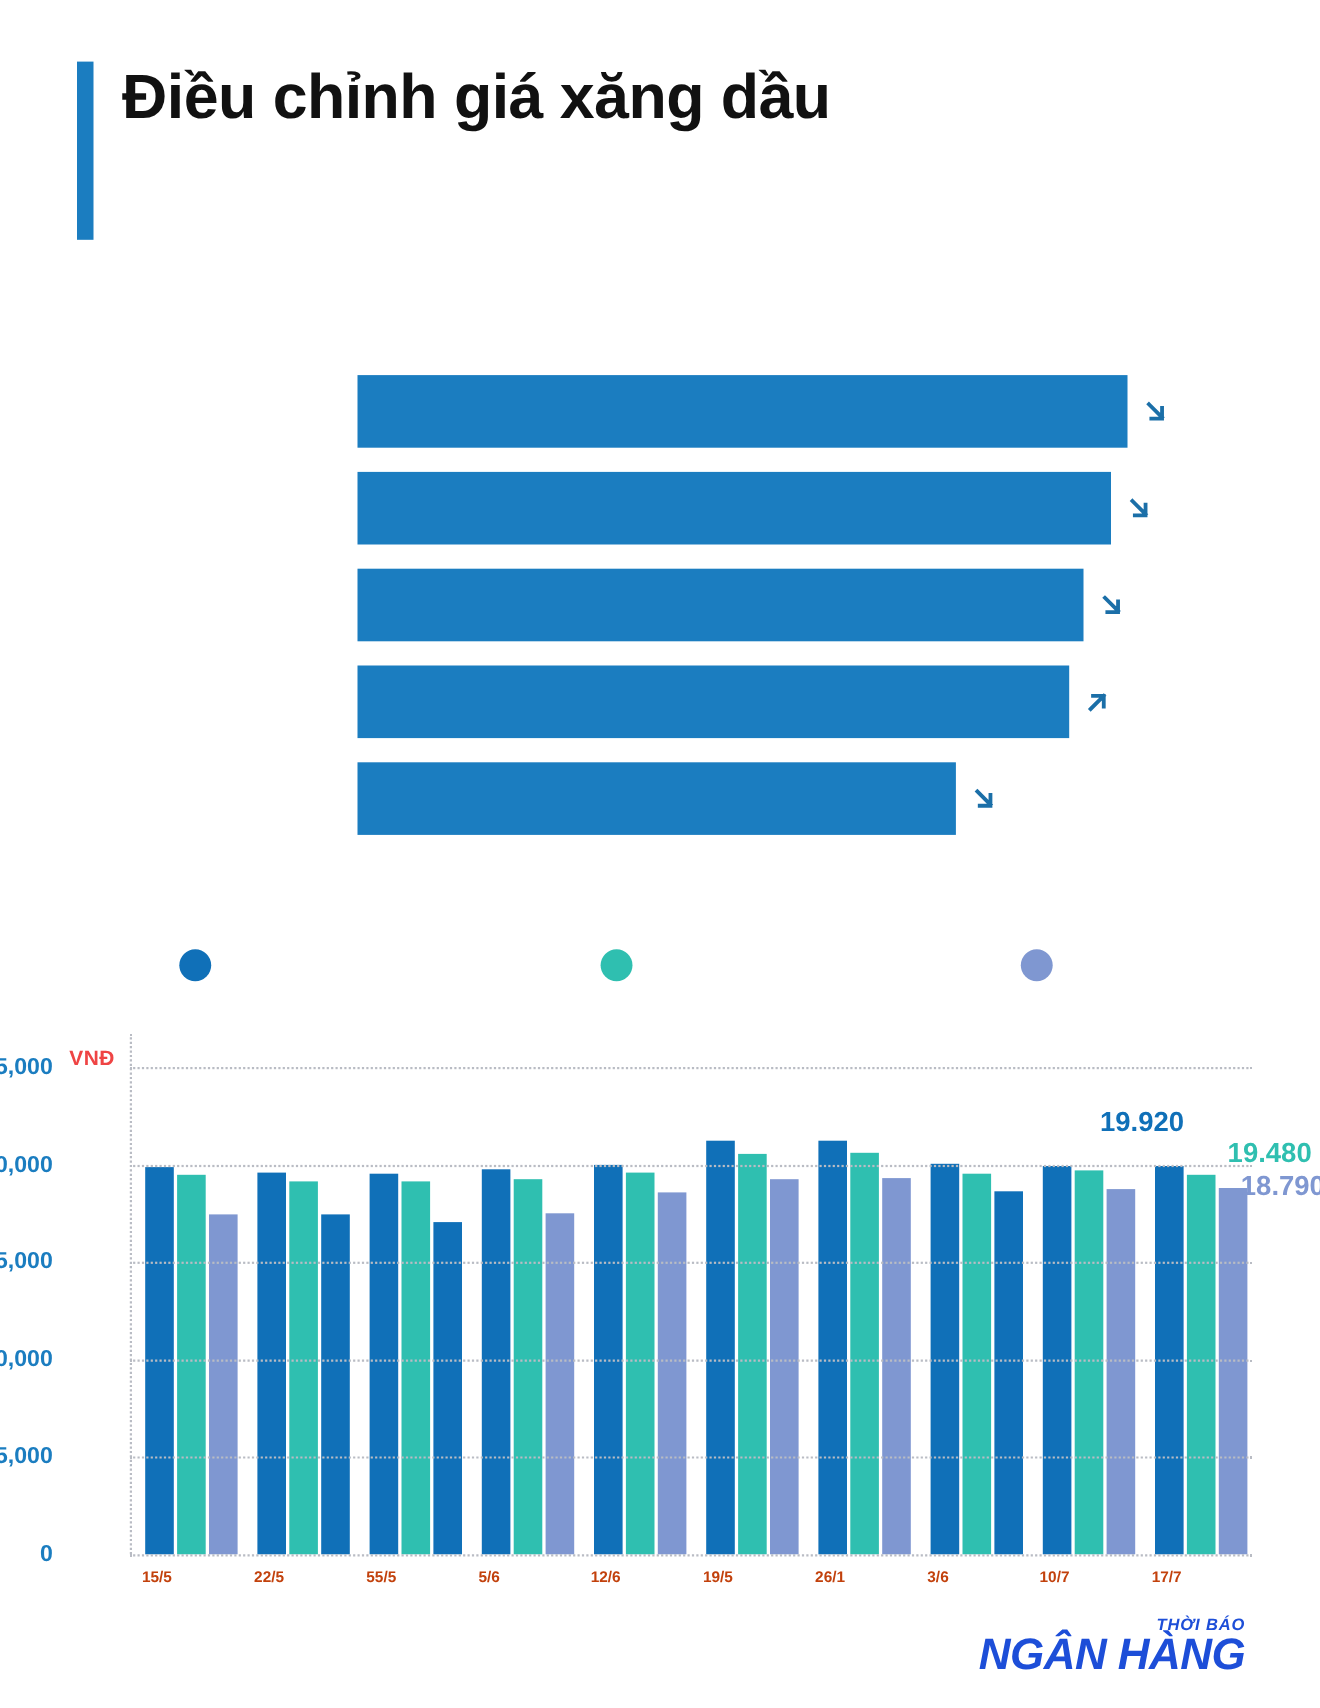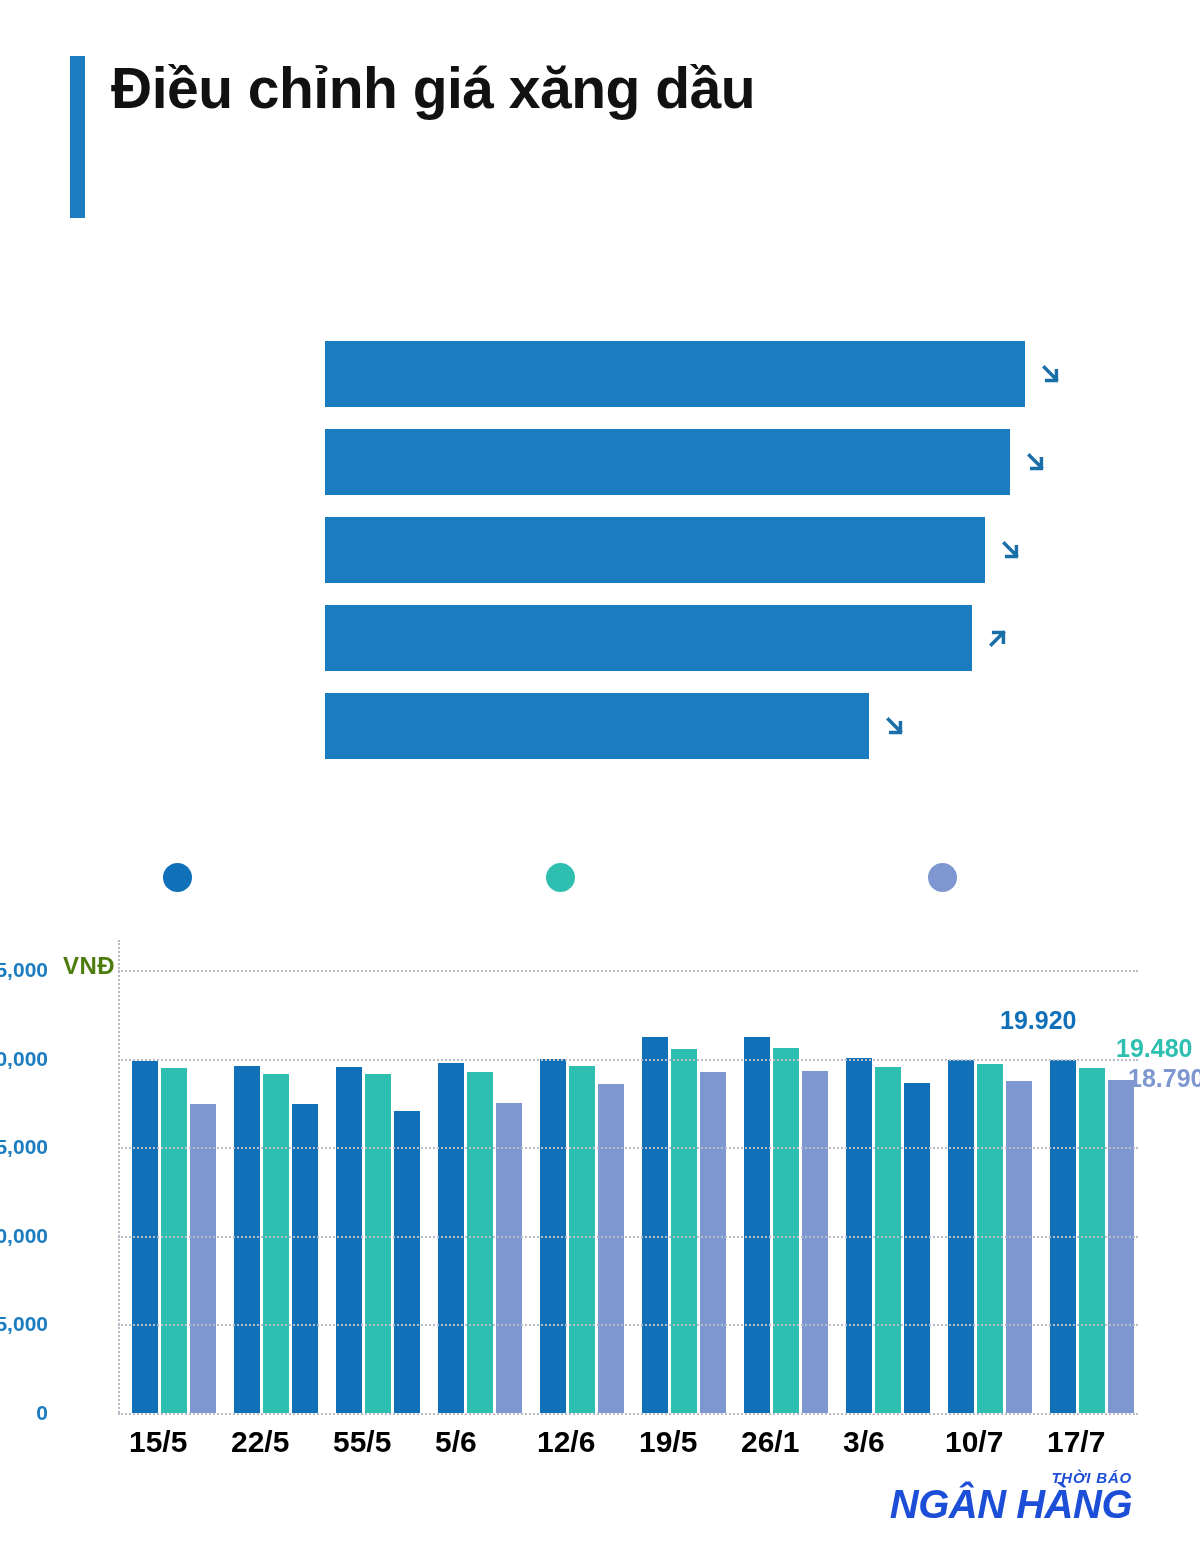--- a/index.html
+++ b/index.html
@@ -143,23 +143,23 @@
   
   .chart {
     position: absolute;
     left: 0; top: 940px;
     width: 1200px;
     height: 520px;
   }
   .axis-unit {
     position: absolute;
     left: 63px; top: 12px;
-    font-size: 24px;
-    font-weight: 700;
-    color: #4d7c0f;
+    font-size: 19px;
+    font-weight: 700;
+    color: #ef4444;
     letter-spacing: 0.4px;
   }
   .plot {
     position: absolute;
     left: 118px;
     top: 30px;
     width: 1020px;
     height: 443px;
   }
   .gridline {
@@ -211,23 +211,23 @@
     position: absolute;
     left: 118px;
     top: 485px;
     width: 1020px;
     display: flex;
   }
   .xlabel {
     flex: 1 1 0;
     text-align: left;
     padding-left: 11px;
-    font-size: 30px;
-    font-weight: 700;
-    color: #000000;
+    font-size: 14px;
+    font-weight: 700;
+    color: #c2410c;
   }
   .dlabel {
     position: absolute;
     font-size: 25px;
     font-weight: 700;
     white-space: nowrap;
   }
 
   
   .logo {

